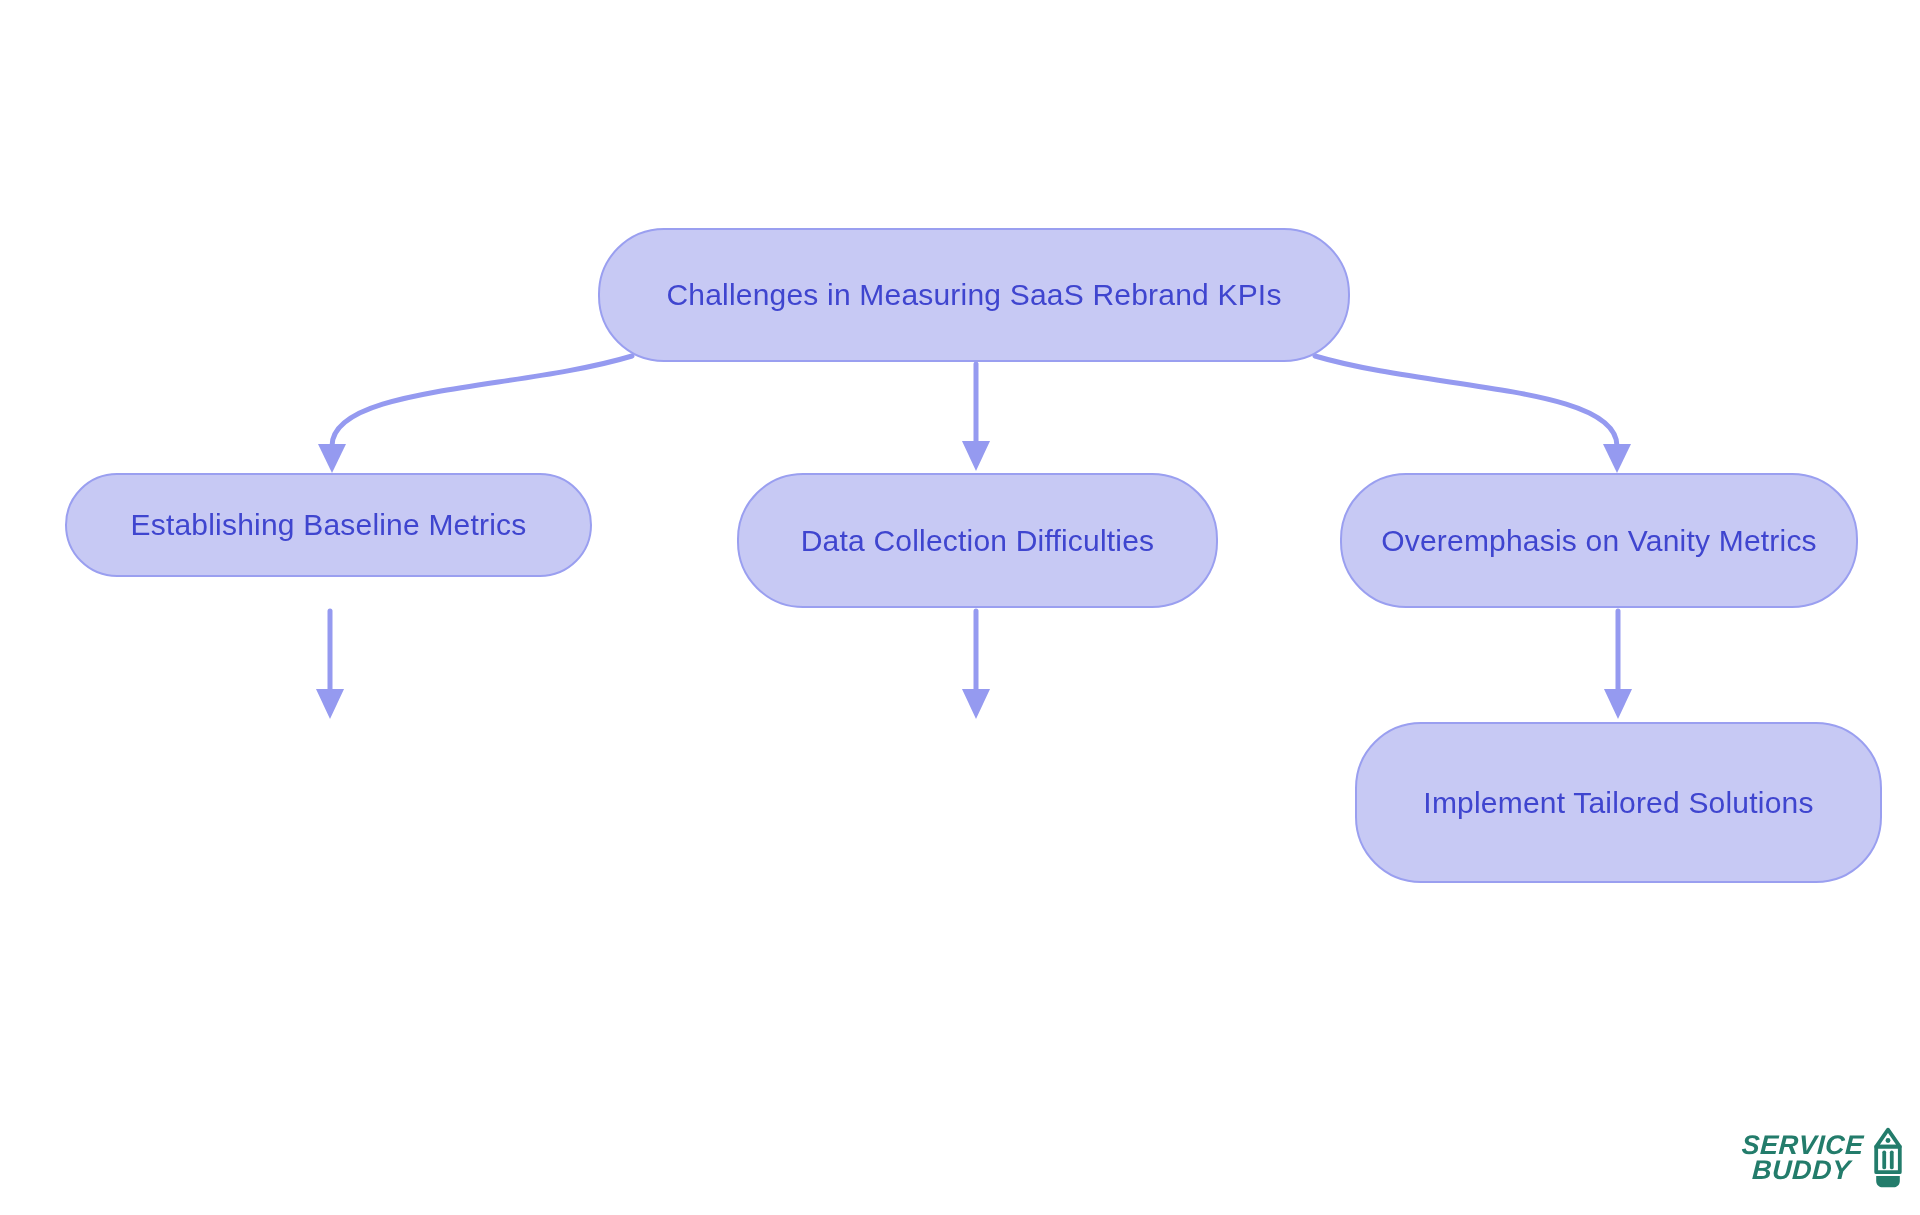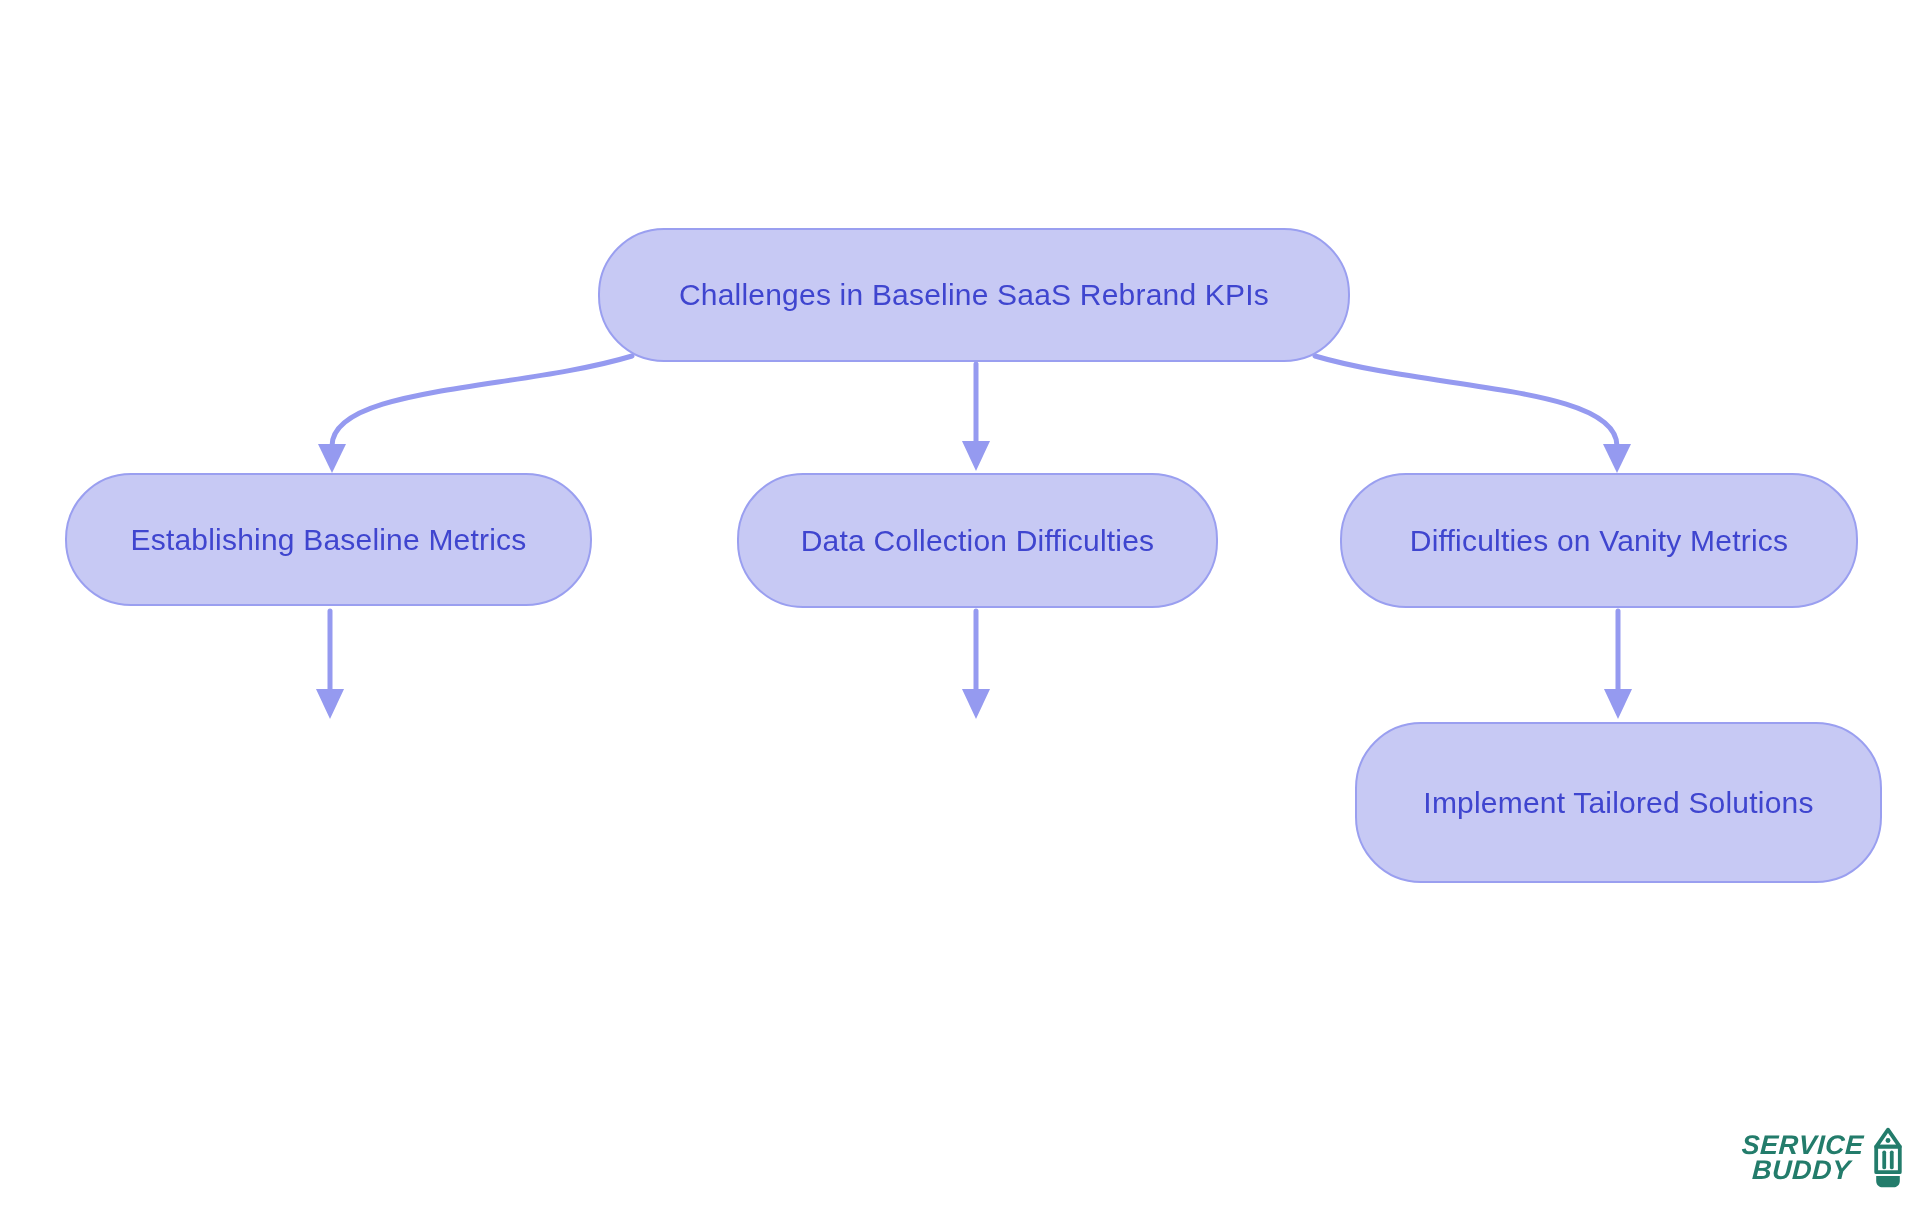--- a/index.html
+++ b/index.html
@@ -40,21 +40,21 @@
     color: var(--node-text, #3f45cf);
     font-size: 30px;
     letter-spacing: 0.2px;
     display: flex;
     align-items: center;
     justify-content: center;
     text-align: center;
     padding: 0 20px;
   }
   .node-root   { left: 598px;  top: 228px; width: 752px; height: 134px; }
-  .node-c1     { left: 65px;   top: 473px; width: 527px; height: 133px; }
+  .node-c1     { left: 65px;   top: 473px; width: 527px; height: 104px; }
   .node-c2     { left: 737px;  top: 473px; width: 481px; height: 135px; }
   .node-c3     { left: 1340px; top: 473px; width: 518px; height: 135px; }
   .node-s1     { left: 25px;   top: 722px; width: 615px; height: 130px; }
   .node-s2     { left: 755px;  top: 722px; width: 437px; height: 130px; }
   .node-s3     { left: 1355px; top: 722px; width: 527px; height: 161px; }
 
   .logo {
     position: absolute;
     right: 15px;
     bottom: 25px;
@@ -116,31 +116,31 @@
       <polygon class="head" points="976,719 962,689 990,689"></polygon>
     </g>
 
     <g>
       <path class="edge" d="M 1618 611 L 1618 689"></path>
       <polygon class="head" points="1618,719 1604,689 1632,689"></polygon>
     </g>
   </svg>
 
   <div class="node node-root">
-    <span>Challenges in Baseline SaaS Rebrand KPIs</span>
+    <span>Challenges in Measuring SaaS Rebrand KPIs</span>
   </div>
 
   <div class="node node-c1">
     <span>Establishing Baseline Metrics</span>
   </div>
   <div class="node node-c2">
     <span>Data Collection Difficulties</span>
   </div>
   <div class="node node-c3">
-    <span>Difficulties on Vanity Metrics</span>
+    <span>Overemphasis on Vanity Metrics</span>
   </div>
 
   <div class="node node-s3">
     <span>Implement Tailored Solutions</span>
   </div>
 
   <div class="logo">
     <div class="logo-text">
       <div>SERVICE</div>
       <div>BUDDY</div>

